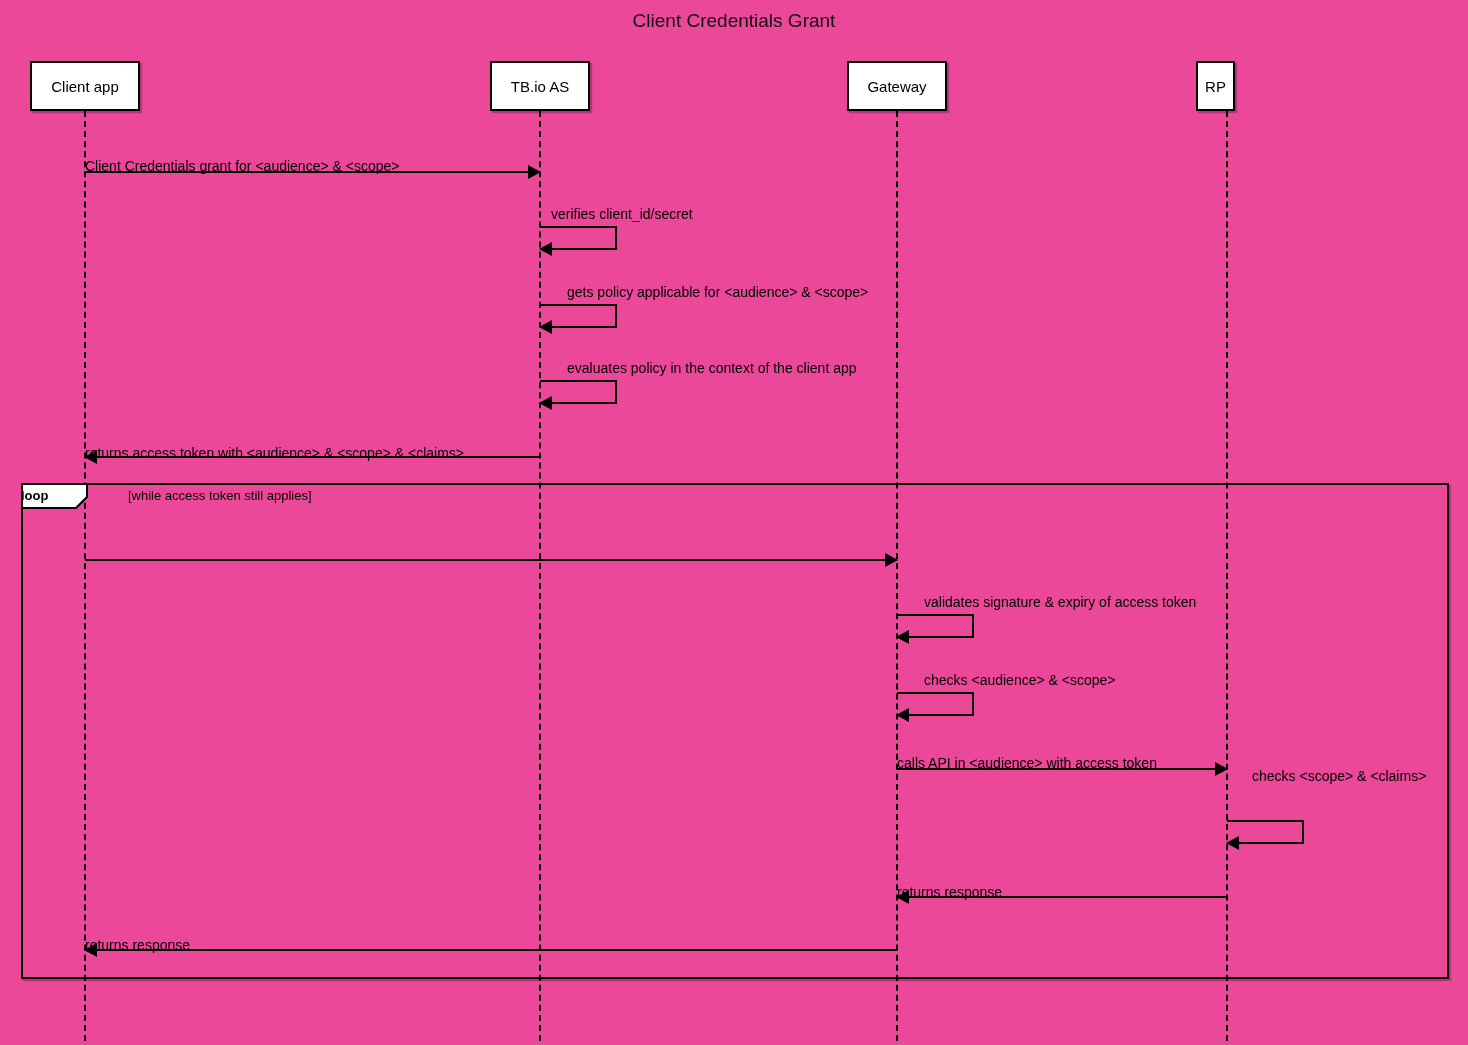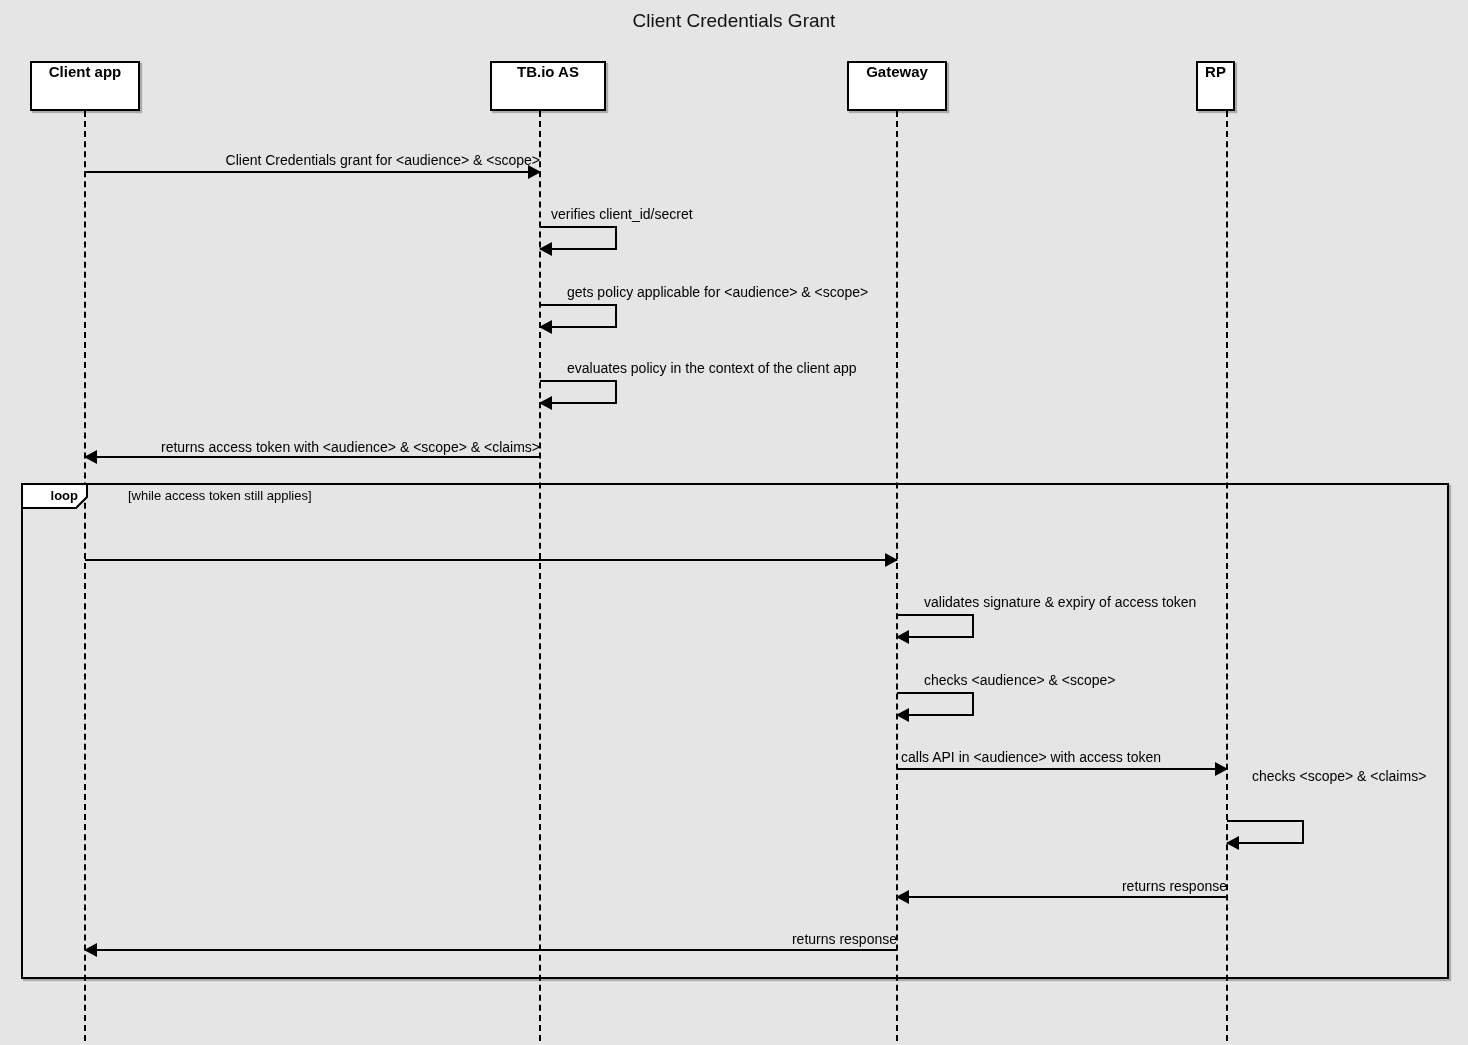--- a/index.html
+++ b/index.html
@@ -1,62 +1,61 @@
 <!DOCTYPE html>
 <html><head>
 <meta charset="utf-8">
 <style>
   * { box-sizing: border-box; margin: 0; padding: 0; }
   html, body { background: #ffffff; }
   #diagram {
     position: relative;
     width: 1468px;
     height: 1045px;
-    background: #e5e5e5;
+    background: #ec4899;
     font-family: "Liberation Sans", sans-serif;
     color: #000;
     overflow: hidden;
   }
   .title {
     position: absolute;
     left: 0; right: 0; top: 10px;
     text-align: center;
     font-size: 19px;
     color: #111;
   }
   .actor {
     position: absolute;
     top: 61px;
     height: 50px;
     background: #fff;
     border: 2px solid #000;
     box-shadow: 2px 2px 1px rgba(0,0,0,0.25);
     display: flex;
-    align-items: flex-start;
+    align-items: center;
     justify-content: center;
     font-size: 15px;
     z-index: 3;
-    font-weight: bold;
   }
   .lifeline {
     position: absolute;
     top: 111px;
     height: 930px;
     width: 0;
     border-left: 2px dashed #000;
     z-index: 0;
   }
   .label {
     position: absolute;
     font-size: 14px;
     white-space: nowrap;
     line-height: 16px;
     z-index: 2;
   }
-  .center { text-align: right; }
+  .center { text-align: left; margin-top: 6px; }
   .arrow {
     position: absolute;
     height: 0;
     border-top: 2px solid #000;
     z-index: 2;
   }
   .head-r {
     position: absolute;
     right: -1px; top: -8px;
     width: 0; height: 0;
@@ -96,21 +95,21 @@
     border: 2px solid #000;
     box-shadow: 2px 2px 1px rgba(0,0,0,0.25);
     background: transparent;
     z-index: 1;
   }
   .fragment .tab-shape { position: absolute; left: -2px; top: -2px; }
   .fragment .op-label {
     position: absolute;
     left: -2px; top: 3px;
     width: 57px;
-    text-align: right;
+    text-align: left;
     font-size: 13px;
     font-weight: bold;
   }
   .fragment .guard {
     position: absolute;
     left: 105px; top: 3px;
     font-size: 13px;
     font-weight: normal;
     white-space: nowrap;
   }
@@ -123,21 +122,21 @@
   <div class="title">Client Credentials Grant</div>
 
   <div class="lifeline" style="left:84px"></div>
   <div class="lifeline" style="left:539px"></div>
   <div class="lifeline" style="left:896px"></div>
   <div class="lifeline" style="left:1226px"></div>
 
   <div class="actor" style="left:30px;width:110px">
     <span>Client app</span>
   </div>
-  <div class="actor" style="left:490px;width:116px">
+  <div class="actor" style="left:490px;width:100px">
     <span>TB.io AS</span>
   </div>
   <div class="actor" style="left:847px;width:100px">
     <span>Gateway</span>
   </div>
   <div class="actor" style="left:1196px;width:39px">
     <span>RP</span>
   </div>
 
   <div class="label center" style="left:85px;top:152px;width:455px">Client Credentials grant for &lt;audience&gt; &amp; &lt;scope&gt;</div>

